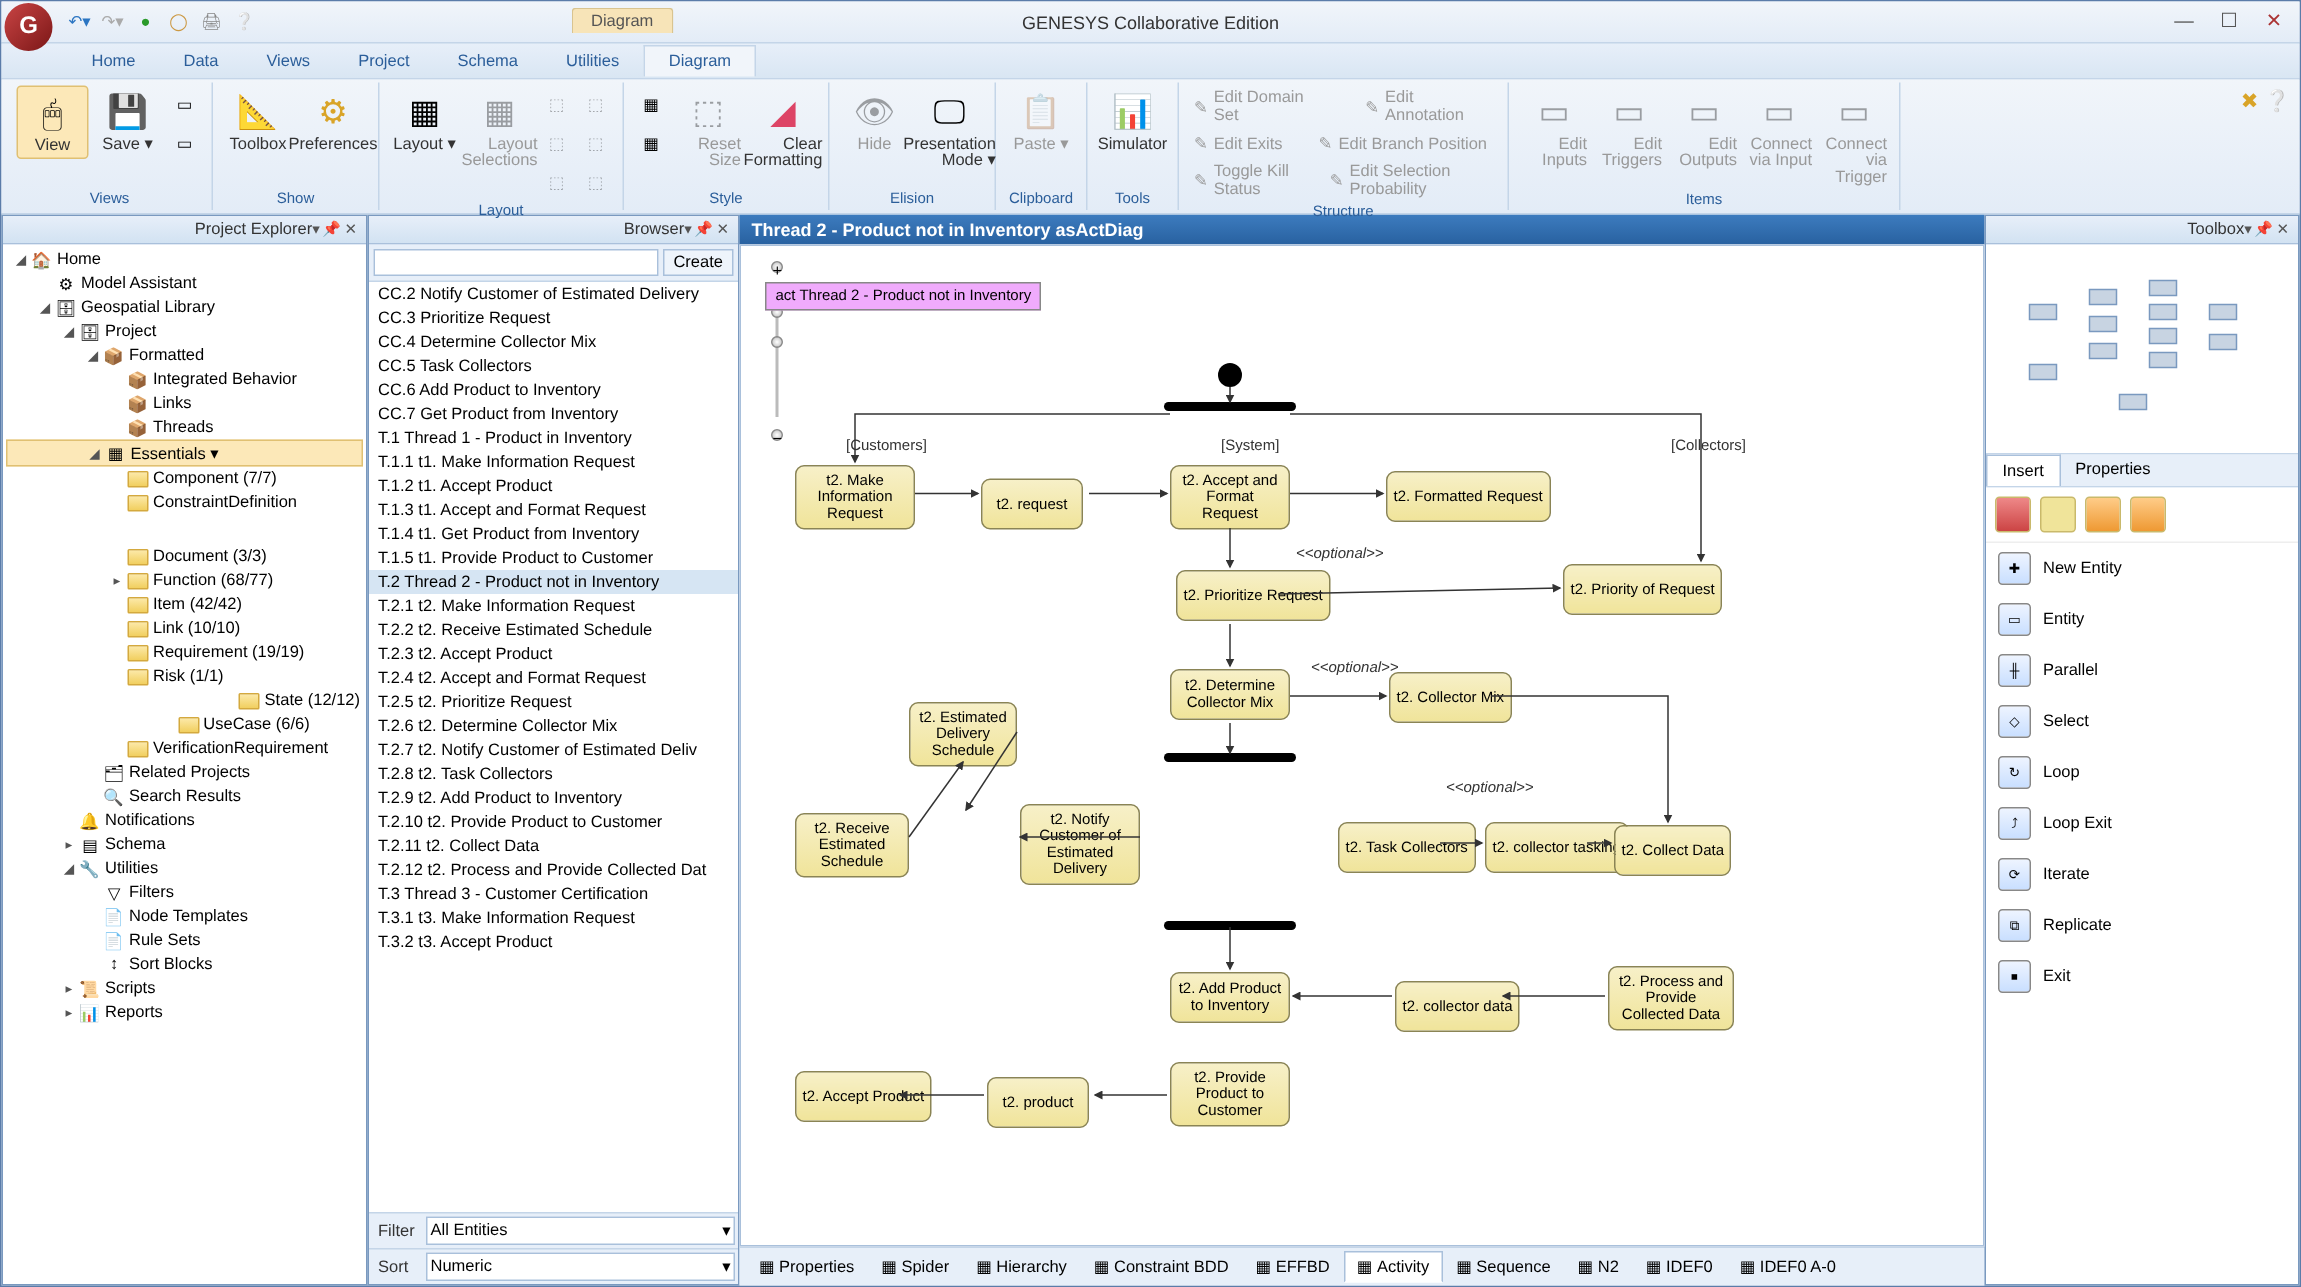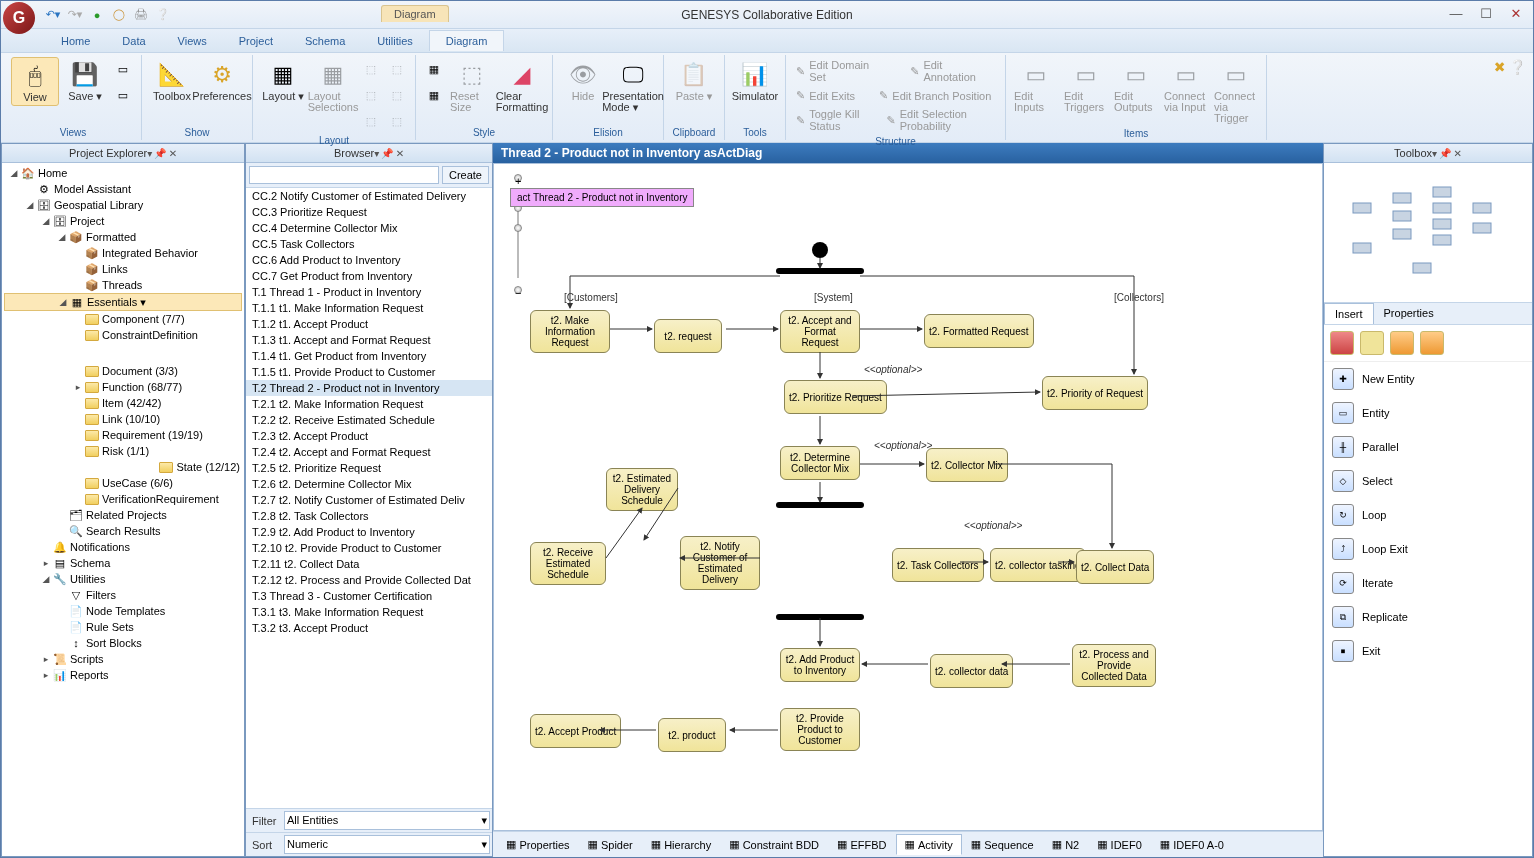--- a/index.html
+++ b/index.html
@@ -17,31 +17,31 @@
 .menubar{display:flex;align-items:center;height:24px;background:linear-gradient(#e7eff9,#d9e6f3);border-bottom:1px solid #c4d5e8;padding-left:44px}
 .menubar-item{padding:4px 16px;color:#2b5e9a;cursor:pointer}
 .menubar-item.active{background:#f1f5fa;border:1px solid #c4d5e8;border-bottom:none;color:#2b5e9a}
 .ribbon{display:flex;height:90px;background:linear-gradient(#f1f5fa,#e3ecf7);border-bottom:1px solid #c4d5e8;padding:2px 4px;position:relative}
 .ribgrp{display:flex;flex-direction:column;border-right:1px solid #c4d5e8;padding:2px 6px;align-items:center}
 .ribgrp-btns{display:flex;gap:2px;flex:1;align-items:flex-start}
 .ribgrp-label{font-size:10px;color:#2b5e9a;text-align:center;padding:2px 0 0}
 .bigbtn{display:flex;flex-direction:column;align-items:center;width:48px;padding:2px;cursor:pointer}
 .bigbtn.sel{background:#fce8b8;border:1px solid #e0c072;border-radius:3px}
 .bigbtn-icon{width:32px;height:32px;display:flex;align-items:center;justify-content:center;font-size:22px}
-.bigbtn-label{font-size:11px;color:#333;text-align:left;line-height:11px}
+.bigbtn-label{font-size:11px;color:#333;text-align:right;line-height:11px}
 .bigbtn.disabled .bigbtn-label{color:#999}
 .bigbtn.disabled .bigbtn-icon{opacity:.35}
 .smallbtn{width:24px;height:24px;display:flex;align-items:center;justify-content:center}
 .vstack{display:flex;flex-direction:column}
 .structitem{display:flex;align-items:center;gap:4px;color:#999;padding:2px 4px}
 .ribright{position:absolute;right:6px;top:6px;display:flex;gap:4px}
 .ribright div{font-size:14px;color:#2b5e9a}
 .body{flex:1;display:flex;min-height:0}
 .panel{display:flex;flex-direction:column;border:1px solid #7a99bf;min-height:0}
-.panel-hdr{background:linear-gradient(#e7eff9,#d2e2f2);padding:3px 6px;display:flex;align-items:center;justify-content:center;border-bottom:1px solid #a9c0db;font-size:11px;color:#333;font-weight:500}
+.panel-hdr{background:linear-gradient(#e7eff9,#d2e2f2);padding:3px 6px;display:flex;align-items:center;justify-content:flex-end;border-bottom:1px solid #a9c0db;font-size:11px;color:#333;font-weight:500}
 .panel-hdr-btns{display:flex;gap:2px;align-items:center}
 .panel-hdr-btns span{font-size:10px;color:#555;cursor:pointer}
 .tree{flex:1;overflow:auto;background:#fff;padding:2px}
 .tree-item{display:flex;align-items:center;padding:1px 2px;white-space:nowrap;cursor:pointer}
 .tree-item.sel{background:#fce8b8;border:1px solid #e0c072}
 .expander{width:12px;text-align:center;color:#555;font-size:9px}
 .ticon{width:16px;height:14px;margin-right:2px;display:inline-flex;align-items:center;justify-content:center;font-size:11px}
 .folder{background:linear-gradient(#fce9a8,#f1cf5f);border:1px solid #d4a93e;border-radius:1px;width:14px;height:11px}
 .browser-list{flex:1;overflow:auto;background:#fff}
 .brow-item{padding:2px 6px;white-space:nowrap;cursor:pointer}
@@ -386,21 +386,21 @@
             </span>
             <span>Risk  (1/1)</span>
           </div>
           <div class="tree-item" style="padding-left: 68px; justify-content: flex-end;">
             <span class="expander"></span>
             <span class="ticon">
               <div class="folder"></div>
             </span>
             <span>State  (12/12)</span>
           </div>
-          <div class="tree-item" style="padding-left: 68px;">
+          <div class="tree-item" style="padding-left: 68px; justify-content: center;">
             <span class="expander"></span>
             <span class="ticon">
               <div class="folder"></div>
             </span>
             <span>UseCase  (6/6)</span>
           </div>
           <div class="tree-item" style="padding-left: 68px;">
             <span class="expander"></span>
             <span class="ticon">
               <div class="folder"></div>

